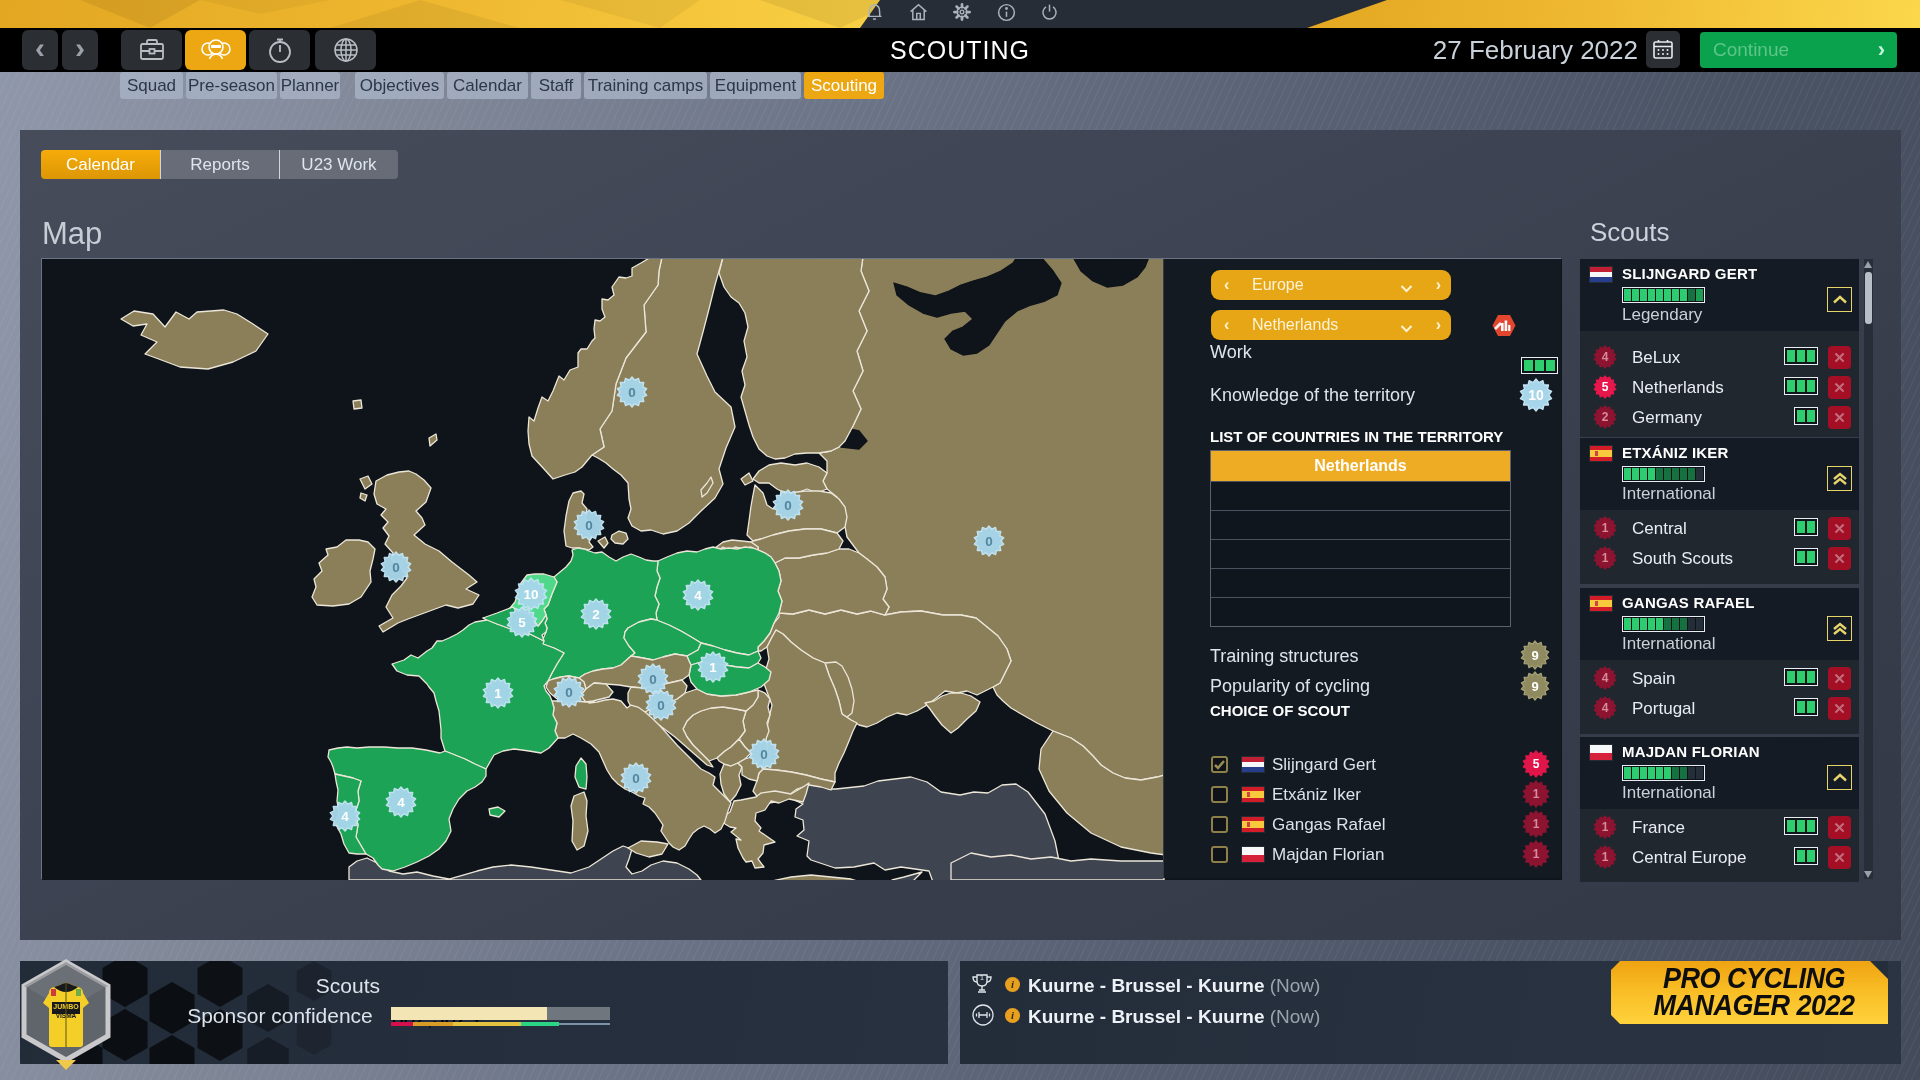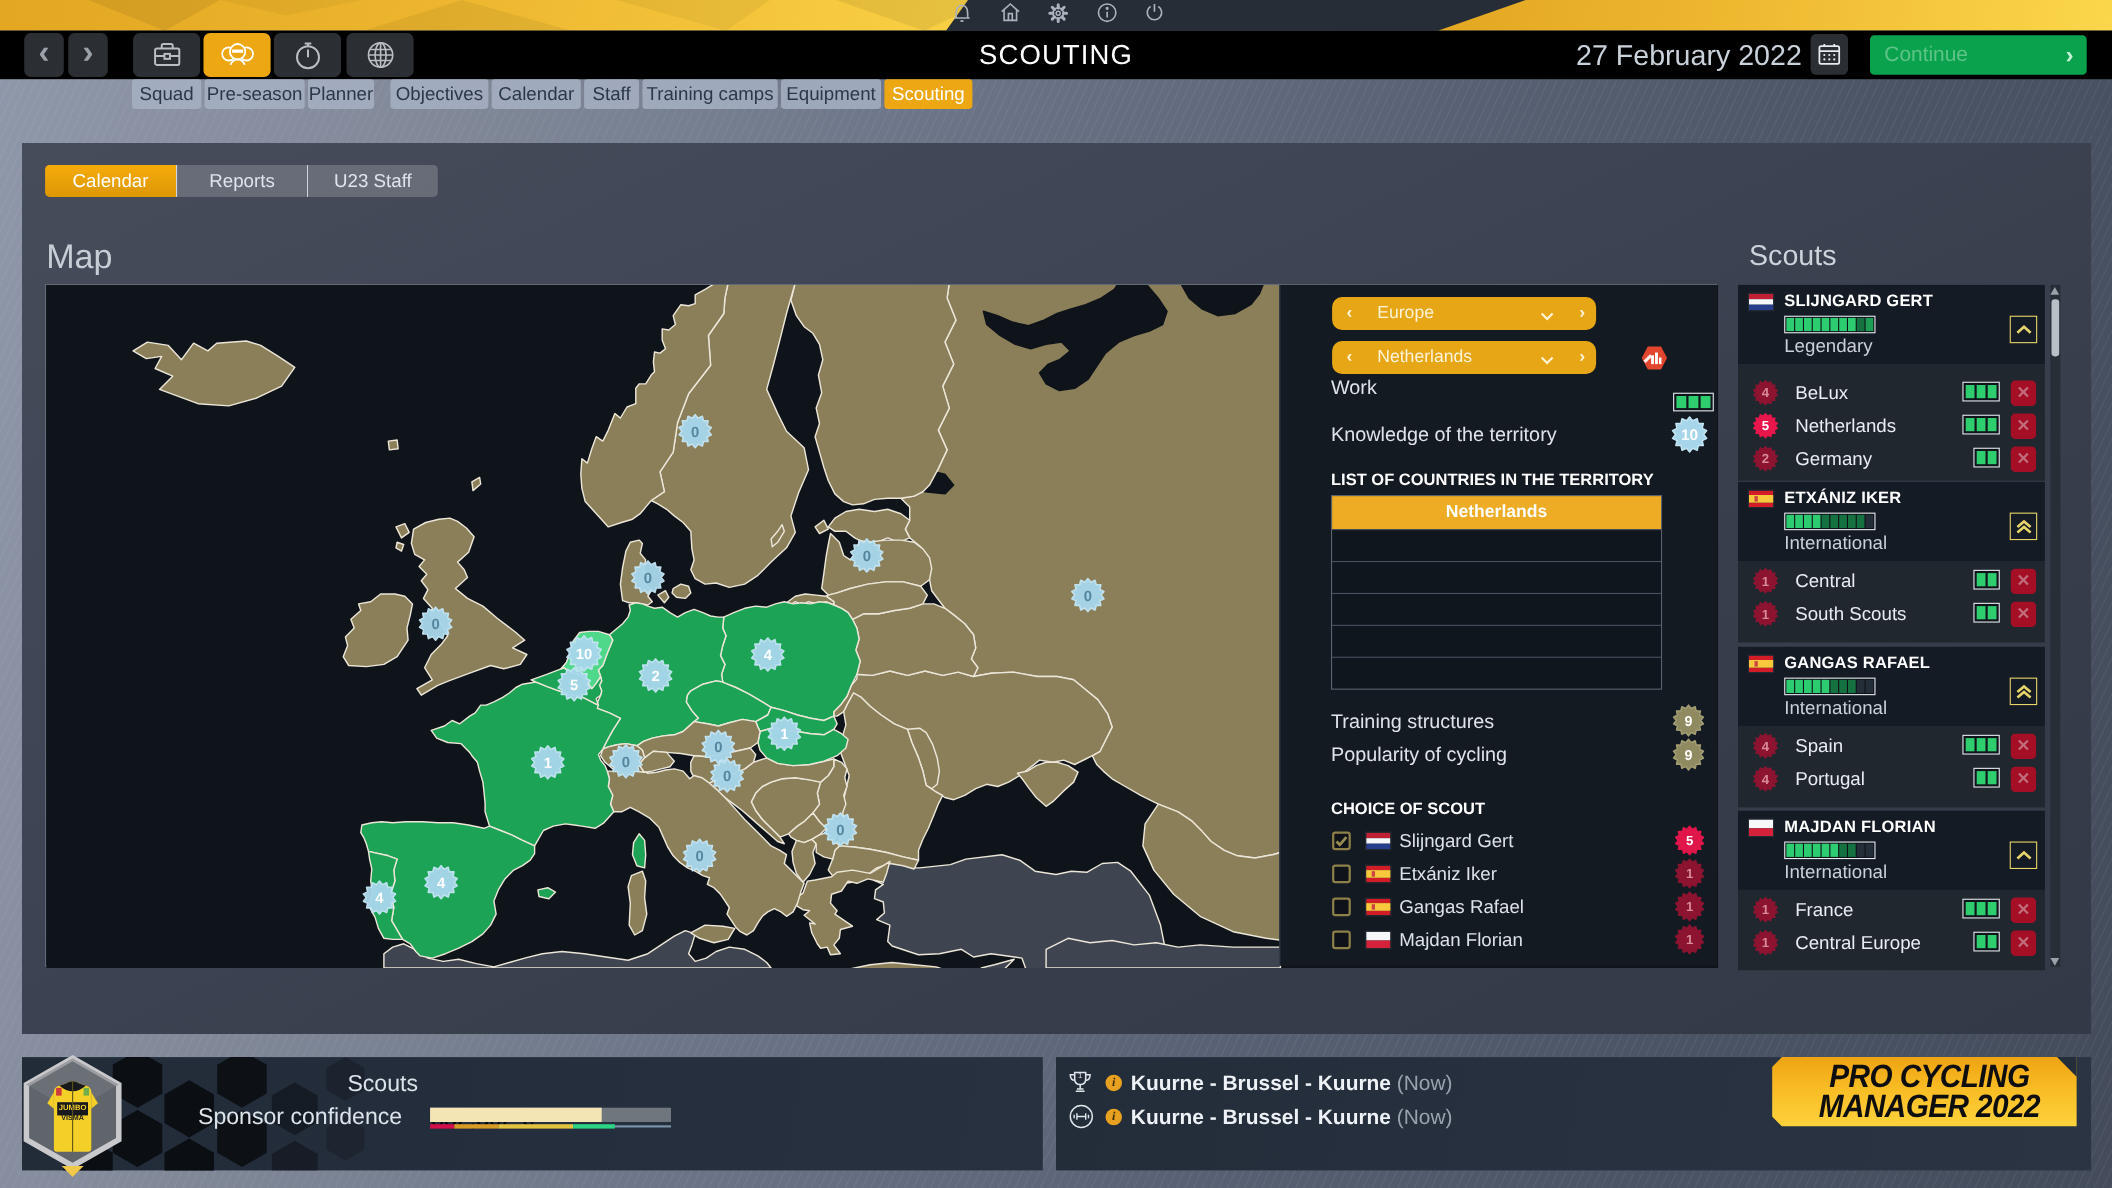--- a/index.html
+++ b/index.html
@@ -147,21 +147,21 @@
 <div class="tab" style="left:280px;width:60px">Planner</div>
 <div class="tab" style="left:355px;width:89px">Objectives</div>
 <div class="tab" style="left:447px;width:81px">Calendar</div>
 <div class="tab" style="left:531px;width:50px">Staff</div>
 <div class="tab" style="left:584px;width:123px">Training camps</div>
 <div class="tab" style="left:710px;width:91px">Equipment</div>
 <div class="tab on" style="left:804px;width:80px">Scouting</div>
 <div class="abs" id="panel"></div>
 <div class="subtab on" style="left:41px;border-radius:4px 0 0 4px">Calendar</div>
 <div class="subtab" style="left:160px;border-left:1px solid #cfd6df">Reports</div>
-<div class="subtab" style="left:279px;border-left:1px solid #cfd6df;border-radius:0 4px 4px 0">U23 Staff</div>
+<div class="subtab" style="left:279px;border-left:1px solid #cfd6df;border-radius:0 4px 4px 0">U23 Work</div>
 <div id="maplabel">Map</div>
 <div class="abs" id="mapbox">
     <svg width="1520" height="621" viewBox="41 258 1520 621" style="display:block">
 <rect x="41" y="258" width="1520" height="621" fill="#0f141a"></rect>
 <path d="M862,256 860,270 868,290 858,310 866,330 856,350 862,370 852,390 860,408 852,425 844,440 838,446 830,450 818,452 826,460 826,472 822,480 826,488 836,496 840,504 838,514 844,526 846,536 852,544 858,552 866,558 876,566 884,576 886,588 882,598 888,606 884,614 900,611 920,610 942,614 960,614 975,617 986,626 997,635 1006,648 1010,660 1004,672 999,682 992,686 996,694 1002,700 1010,707 1022,714 1036,722 1052,730 1070,737 1082,745 1092,755 1100,764 1112,772 1124,777 1140,779 1156,776 1170,772 1180,770 1180,256Z" fill="#8b7f5a" stroke="#ece6d8" stroke-width="1.3" stroke-linejoin="round"></path>
 <path d="M893,282 906,286 920,292 934,295 948,290 960,284 972,280 986,276 1000,270 1012,262 1016,256 1040,256 1052,270 1060,282 1056,294 1044,300 1030,304 1016,310 1004,320 996,332 988,344 976,352 962,354 950,348 944,338 952,330 962,326 972,318 964,310 950,312 936,316 922,312 908,304 896,294Z" fill="#0f141a" stroke="#0f141a" stroke-width="1.3" stroke-linejoin="round"></path>
 <path d="M1072,256 1080,270 1092,280 1106,286 1122,284 1136,276 1144,266 1148,256Z" fill="#0f141a" stroke="#0f141a" stroke-width="1.3" stroke-linejoin="round"></path>
 <path d="M822,432 840,426 858,430 866,440 858,448 840,446 828,442Z" fill="#0f141a" stroke="#0f141a" stroke-width="1.3" stroke-linejoin="round"></path>
 <path d="M1052,730 1070,737 1082,745 1092,755 1100,764 1112,772 1124,777 1140,779 1156,776 1170,772 1180,770 1180,856 1150,852 1120,846 1090,832 1066,812 1048,790 1038,768 1040,748Z" fill="#8b7f5a" stroke="#ece6d8" stroke-width="1.3" stroke-linejoin="round"></path>
 <path d="M797,788 800,777 820,777 827,788 835,788 863,785 877,780 910,776 926,781 940,791 959,794 973,791 987,792 1001,784 1015,783 1027,791 1044,813 1054,840 1060,870 1060,892 936,892 928,870 900,866 884,869 873,862 853,866 834,867 810,859 806,855 808,840 796,835 803,829 802,819 794,816 795,808 802,803 793,799Z" fill="#3e4550" stroke="#ece6d8" stroke-width="1.3" stroke-linejoin="round"></path>
@@ -307,21 +307,21 @@
 <div class="plab" style="left:1210px;top:646px;position:absolute">Training structures</div>
 <svg style="position:absolute;left:1519px;top:639px" width="32" height="32">
     <polygon points="16.0,2.0 18.5,5.1 22.1,3.4 23.0,7.2 26.9,7.3 26.1,11.1 29.6,12.9 27.2,16.0 29.6,19.1 26.1,20.9 26.9,24.7 23.0,24.8 22.1,28.6 18.5,26.9 16.0,30.0 13.5,26.9 9.9,28.6 9.0,24.8 5.1,24.7 5.9,20.9 2.4,19.1 4.8,16.0 2.4,12.9 5.9,11.1 5.1,7.3 9.0,7.2 9.9,3.4 13.5,5.1" fill="#8f8a60" stroke="#a49f74" stroke-width="1.3" stroke-linejoin="round" opacity="1.0"></polygon>
     <text x="16" y="20.68" text-anchor="middle" font-family="Liberation Sans, sans-serif" font-size="13" font-weight="bold" fill="#fff">9</text>
   </svg>
 <div class="plab" style="left:1210px;top:676px;position:absolute">Popularity of cycling</div>
 <svg style="position:absolute;left:1519px;top:670px" width="32" height="32">
     <polygon points="16.0,2.0 18.5,5.1 22.1,3.4 23.0,7.2 26.9,7.3 26.1,11.1 29.6,12.9 27.2,16.0 29.6,19.1 26.1,20.9 26.9,24.7 23.0,24.8 22.1,28.6 18.5,26.9 16.0,30.0 13.5,26.9 9.9,28.6 9.0,24.8 5.1,24.7 5.9,20.9 2.4,19.1 4.8,16.0 2.4,12.9 5.9,11.1 5.1,7.3 9.0,7.2 9.9,3.4 13.5,5.1" fill="#8f8a60" stroke="#a49f74" stroke-width="1.3" stroke-linejoin="round" opacity="1.0"></polygon>
     <text x="16" y="20.68" text-anchor="middle" font-family="Liberation Sans, sans-serif" font-size="13" font-weight="bold" fill="#fff">9</text>
   </svg>
-<div class="phead" style="left:1210px;top:727px;position:absolute">CHOICE OF SCOUT</div>
+<div class="phead" style="left:1210px;top:702px;position:absolute">CHOICE OF SCOUT</div>
 <div class="chk" style="left:1211px;top:756px">
     <svg width="13" height="13" style="position:absolute;left:0px;top:0px">
       <path d="M2 7 L5 10 L11 3" stroke="#9a8d52" stroke-width="2.5" fill="none"></path>
     </svg>
   </div>
 <div class="flag" style="left:1242px;top:757px;width:22px;height:15px">
     <div style="height:5.0px;background:#c11f34"></div>
     <div style="height:5.0px;background:#f5f7f9"></div>
     <div style="height:5.0px;background:#273e8c"></div>
   </div>
@@ -600,21 +600,21 @@
       <rect x="36" y="44" width="28" height="12" fill="#17191d"></rect>
       <text x="50" y="51" text-anchor="middle" font-family="Liberation Sans,sans-serif" font-size="7" font-weight="bold" fill="#f4cf28">JUMBO</text>
       <text x="50" y="60" text-anchor="middle" font-family="Liberation Sans,sans-serif" font-size="6.5" font-weight="bold" fill="#17191d">VISMA</text>
       <rect x="35" y="31" width="5" height="7" fill="#cf3b3b"></rect>
       <rect x="60" y="31" width="5" height="7" fill="#6fae4a"></rect>
       <path d="M50 25 L50 89" stroke="#5d5413" stroke-width="1"></path>
     </g>
   </svg>
 <div class="btxt" style="left:180px;top:974px;width:200px;text-align:right">Scouts</div>
 <div class="btxt" style="left:392px;top:1006px;color:#000000;font-weight:normal">882,302 €</div>
-<div class="btxt" style="left:180px;top:1004px;width:200px;text-align:left">Sponsor confidence</div>
+<div class="btxt" style="left:180px;top:1004px;width:200px;text-align:center">Sponsor confidence</div>
 <div style="position:absolute;left:391px;top:1007px;width:219px;height:13px;background:#6f767d">
     <div style="width:156px;height:13px;background:#f4e5b4;float:left"></div>
   </div>
 <div style="position:absolute;left:391px;top:1022px;height:4px;width:22px;background:#d4104c"></div>
 <div style="position:absolute;left:413px;top:1022px;height:4px;width:40px;background:#d89b25"></div>
 <div style="position:absolute;left:453px;top:1022px;height:4px;width:68px;background:#e3c23f"></div>
 <div style="position:absolute;left:521px;top:1022px;height:4px;width:38px;background:#2bd584"></div>
 <div style="position:absolute;left:559px;top:1023px;height:2px;width:51px;background:#7b92a8"></div>
 <svg style="position:absolute;left:969px;top:971px" width="26" height="26" viewBox="0 0 26 26" fill="none" stroke="#dfe5ea" stroke-width="1.4">
     <path d="M8 4 H18 V10 Q18 15 13 15 Q8 15 8 10 Z"></path>

